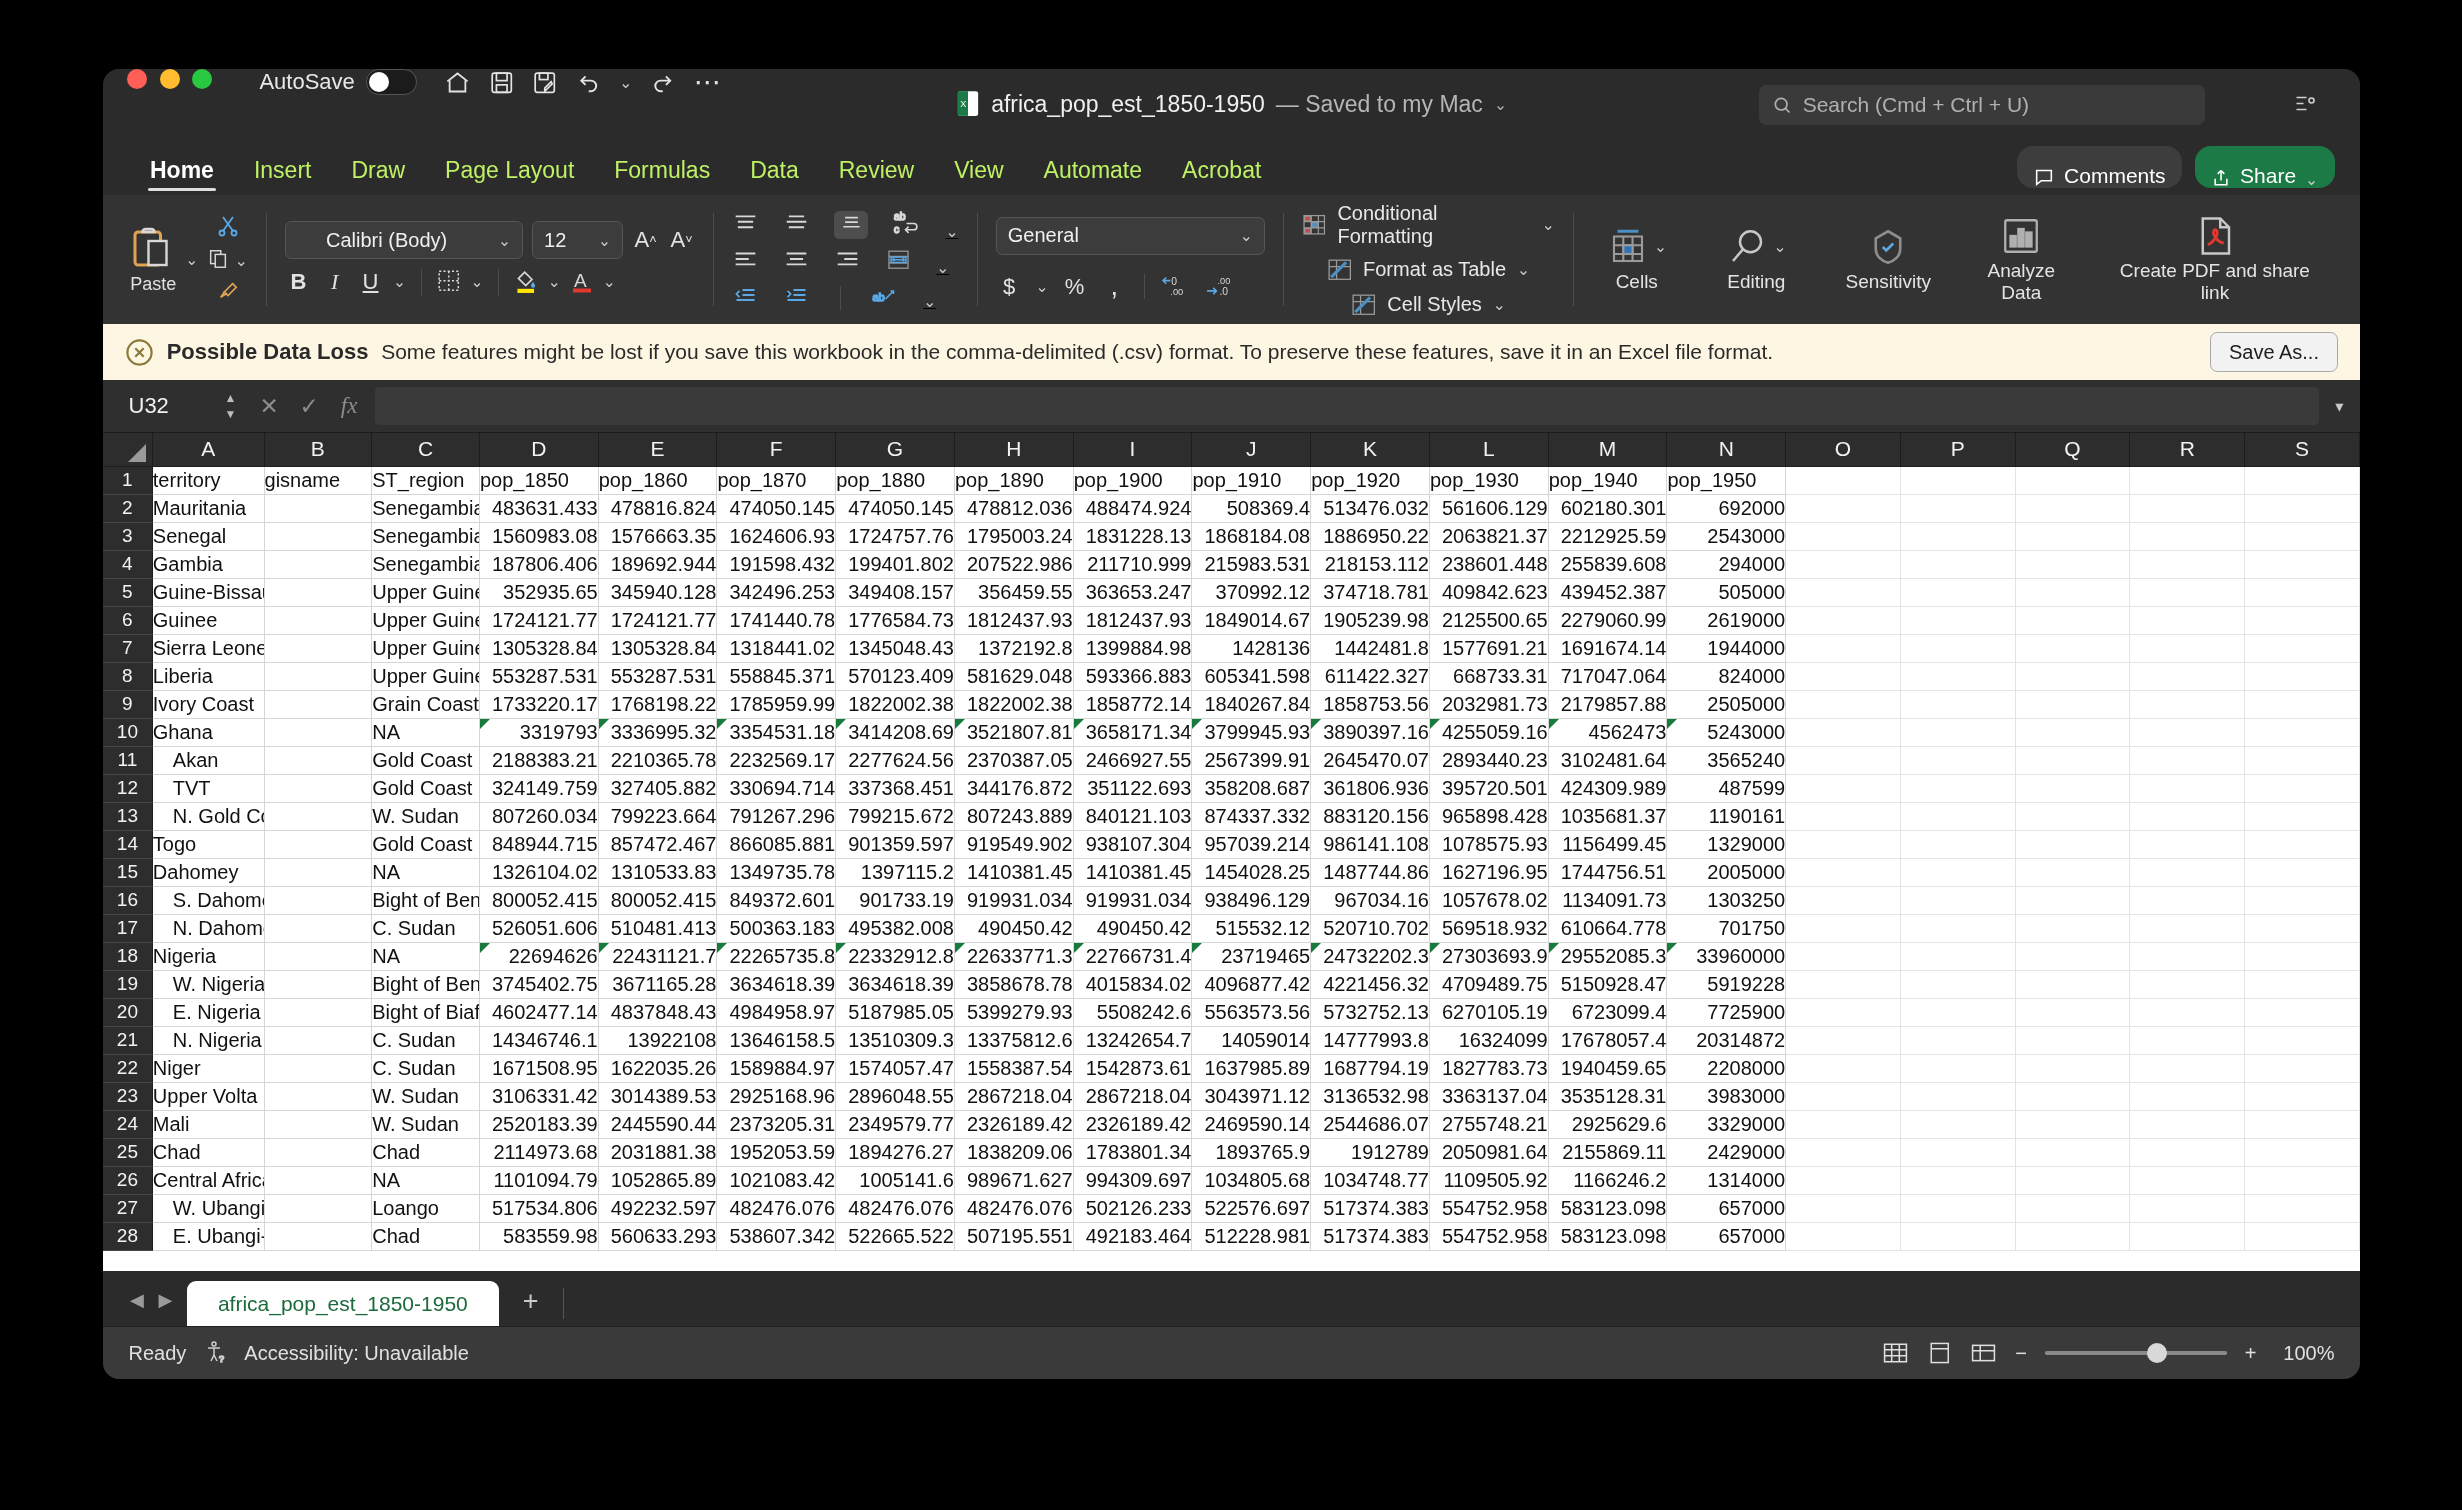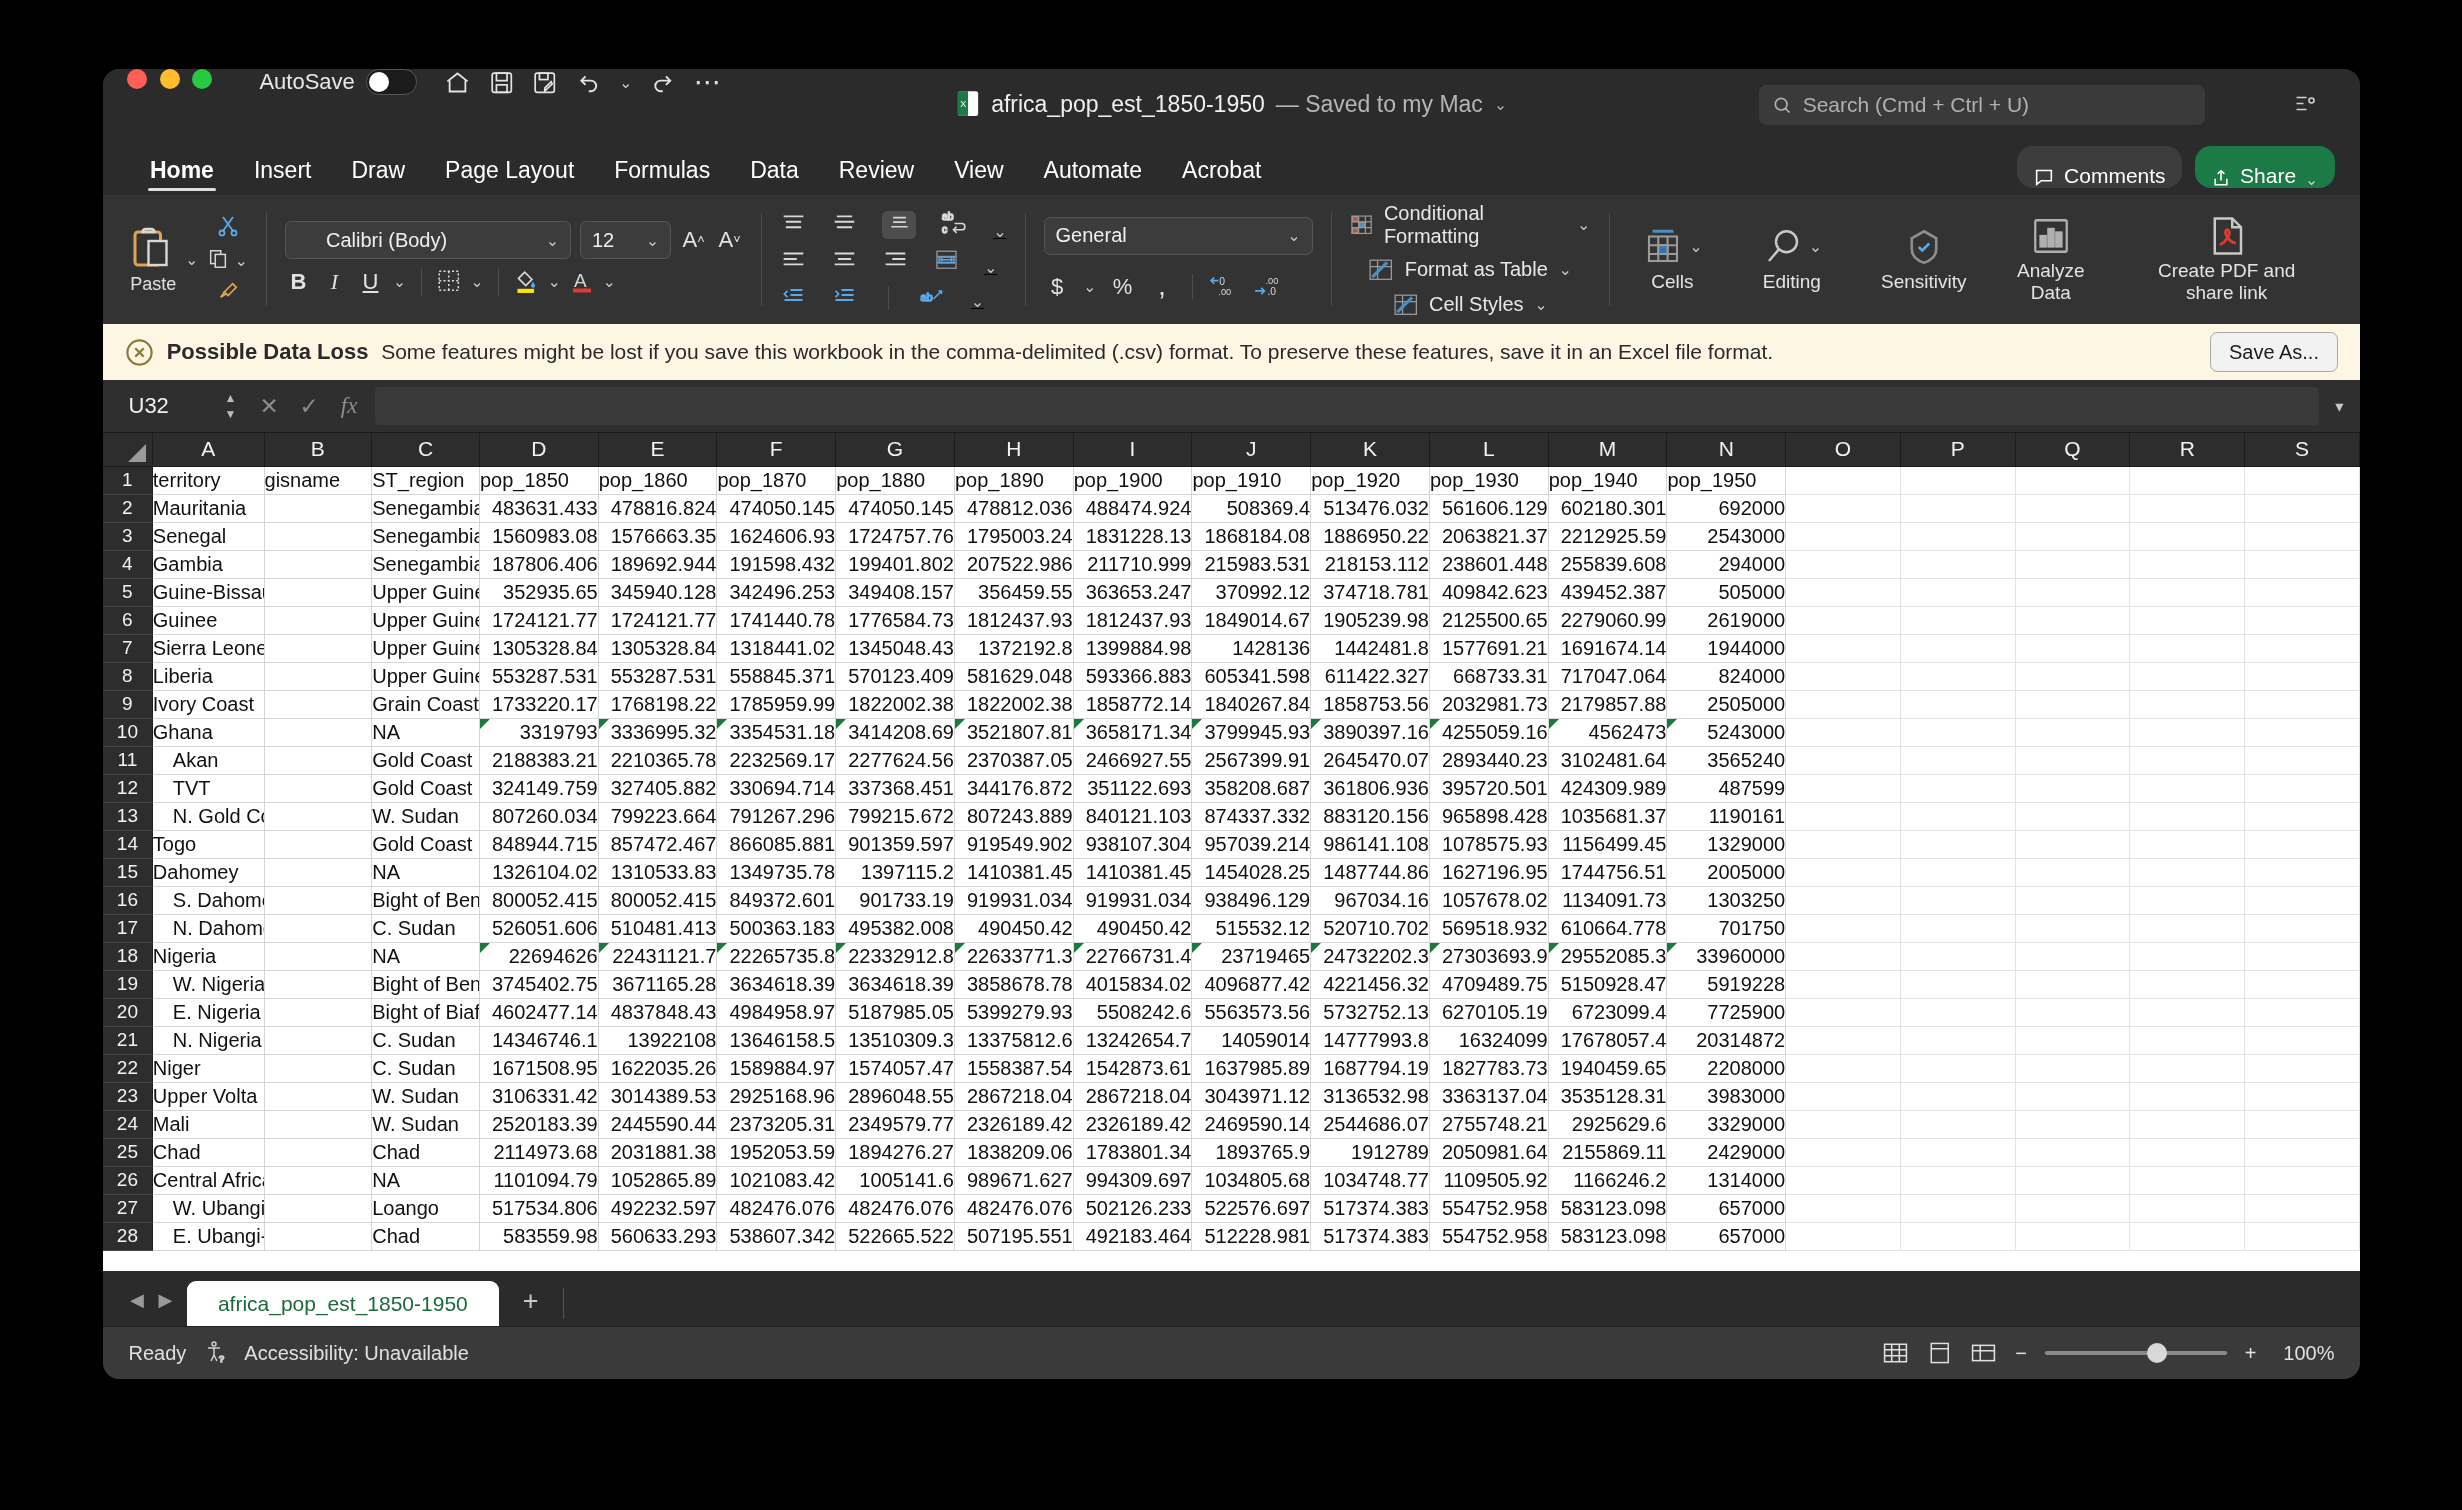--- a/index.html
+++ b/index.html
@@ -56,21 +56,21 @@
   }
   .search-box span { color: #b0b0b0; font-size: 21px; }
   .tb-right-icon { position: absolute; right: 42px; top: 50%; transform: translateY(-50%); }
 
   
   .ribbon-tabs {
     height: 55px; background: #2b2b2b; display: flex; align-items: flex-end;
     padding: 0 27px; gap: 0; position: relative; flex: none;
   }
   .rtab {
-    color: #ffffff; font-size: 23px; padding: 0 20px 11px 20px;
+    color: #bef264; font-size: 23px; padding: 0 20px 11px 20px;
     position: relative; white-space: nowrap;
   }
   .rtab.active { color: #fff; font-weight: bold; }
   .rtab.active::after {
     content: ''; position: absolute; left: 18px; right: 18px; bottom: 3.6px;
     height: 3.6px; border-radius: 1.8px; background: #dedede;
   }
   .ribbon-right { position: absolute; right: 25.5px; bottom: 7.3px; display: flex; gap: 12.7px; }
   .pill {
     height: 42px; border-radius: 16px; display: flex; align-items: flex-end;
@@ -90,21 +90,21 @@
   .paste-lbl { color: #e0e0e0; font-size: 18px; }
   .mini-col { display: flex; flex-direction: column; gap: 7.3px; align-items: center; }
   .chev { color: #cfcfcf; font-size: 15.5px; line-height: 1; }
   .font-rows { display: flex; flex-direction: column; gap: 7.3px; }
   .frow { display: flex; align-items: center; gap: 9px; }
   .combo {
     height: 38px; background: #3c3c3c; border: 0.9px solid #565656; border-radius: 6.4px;
     display: flex; align-items: center; justify-content: space-between;
     padding: 0 11px; color: #f0f0f0; font-size: 20px;
   }
-  .combo.fontname { width: 286px; padding-left: 40px; }
+  .combo.fontname { width: 238px; padding-left: 40px; }
   .combo.fontsize { width: 91px; }
   .combo.numfmt { width: 269px; }
   .iconbtn {
     color: #e2e2e2; font-size: 22px; display: flex; align-items: center;
     justify-content: center; min-width: 27px; height: 31px;
   }
   .iconbtn.b { font-weight: bold; }
   .iconbtn.i { font-style: italic; font-family: "Liberation Serif", serif; }
   .iconbtn.u { text-decoration: underline; }
   .indent-row { display: flex; gap: 24px; align-items: flex-end; text-decoration: underline; }

